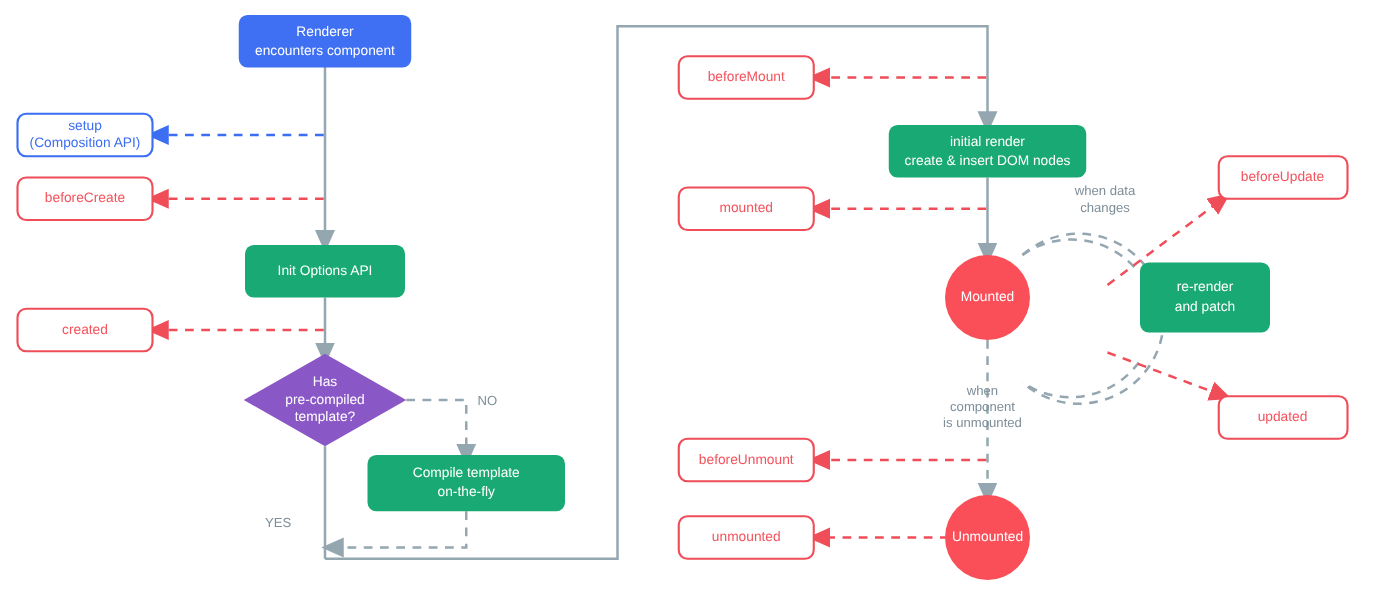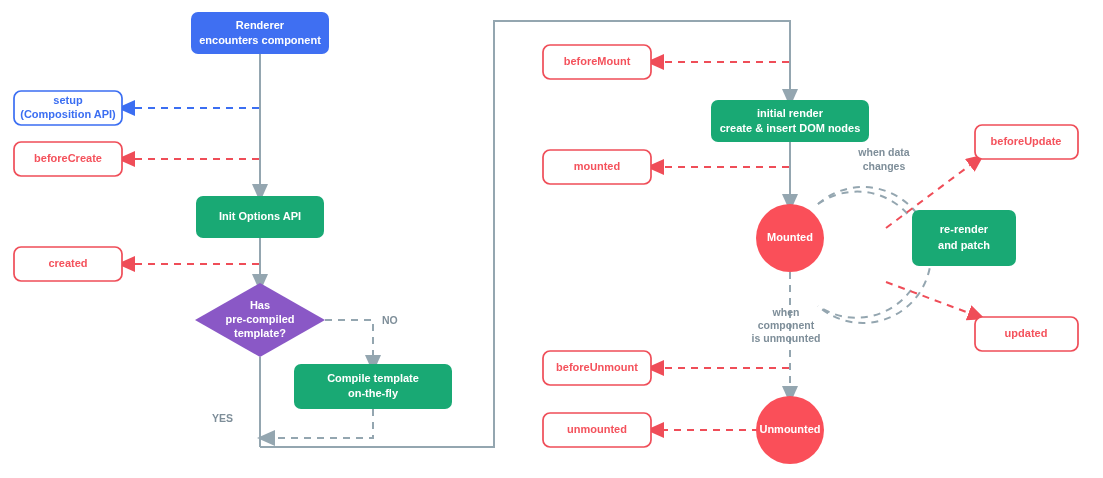--- a/index.html
+++ b/index.html
@@ -11,21 +11,20 @@
   body {
     width: 1103px;
     height: 478px;
     font-family: "Liberation Sans", sans-serif;
     overflow: hidden;
   }
   #diagram-root {
     position: relative;
     width: 1103px;
     height: 400px;
-    font-weight: bold;
   }
   svg#lifecycle-svg {
     display: block;
     width: 1103px;
     height: 478px;
   }
   .node-text {
     font-family: "Liberation Sans", sans-serif;
     font-size: 11px;
     text-anchor: middle;

